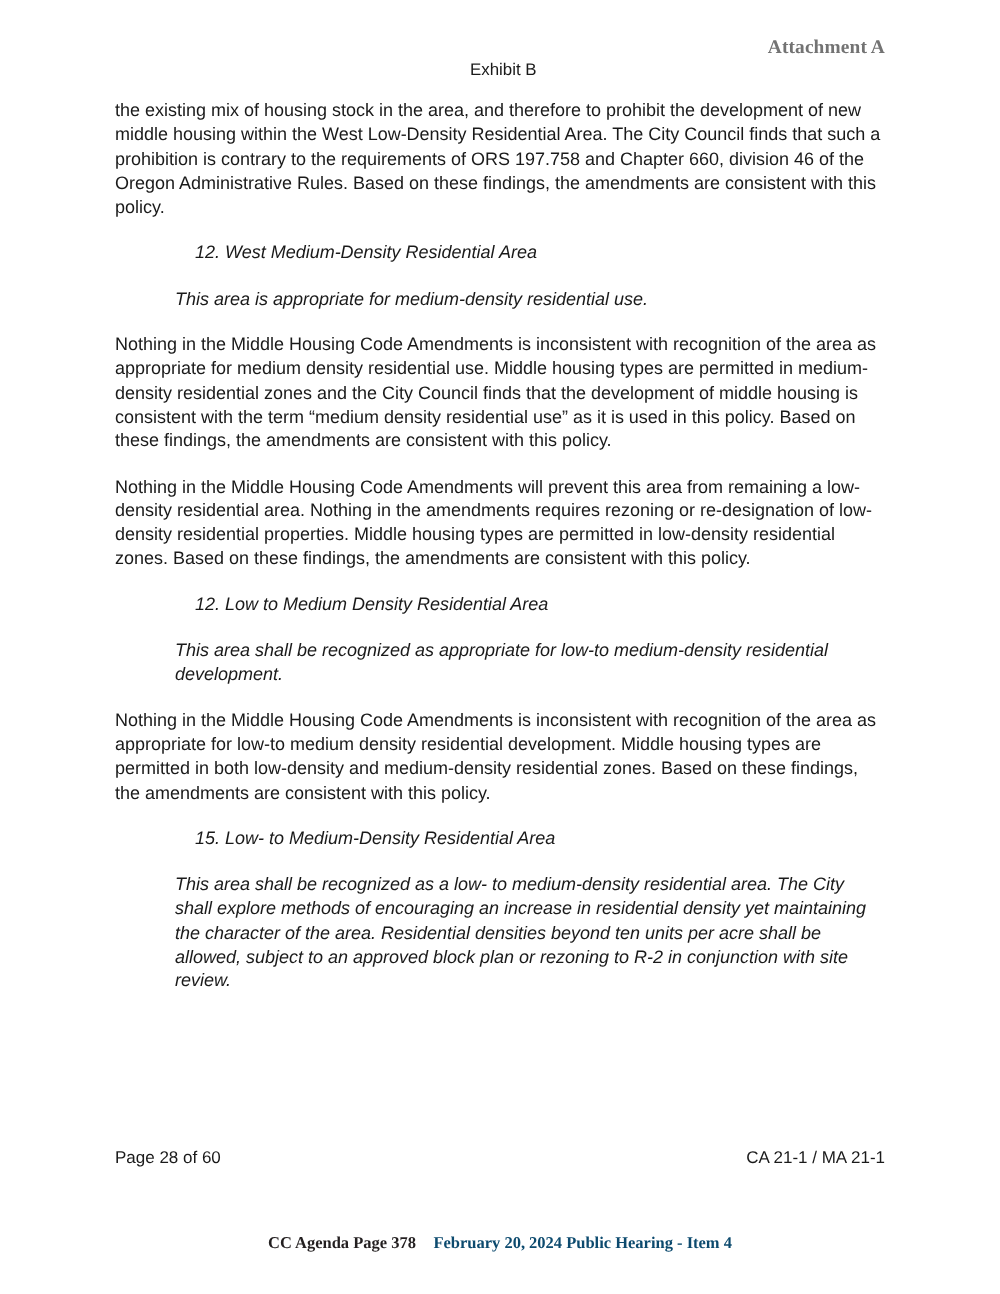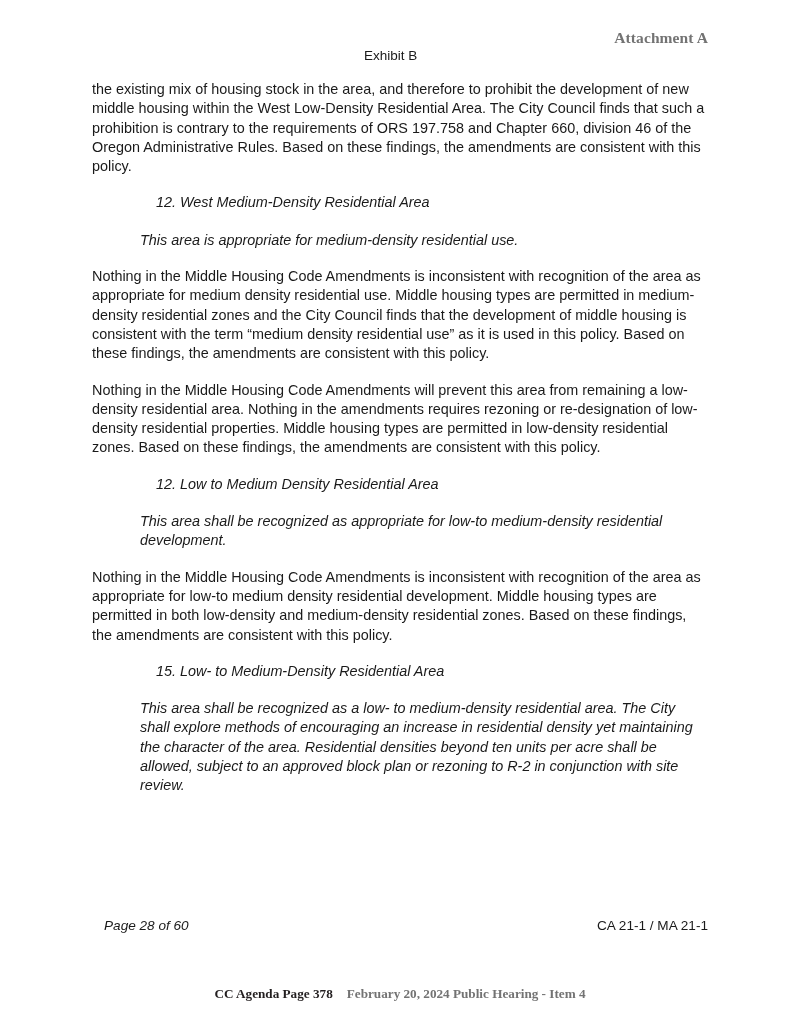--- a/index.html
+++ b/index.html
@@ -27,21 +27,21 @@
     right: 92px;
     font-family: "Liberation Serif", serif;
     font-weight: bold;
     font-size: 15.5px;
     color: #737373;
     letter-spacing: 0.1px;
   }
   .exhibit-label {
     position: absolute;
     top: 48px;
-    left: 364px;
+    left: 376px;
     font-family: "Liberation Sans", sans-serif;
     font-size: 13.5px;
     color: #1a1a1a;
   }
   .body-area {
     position: absolute;
     top: 80px;
     left: 92px;
     width: 616px;
   }
@@ -68,42 +68,41 @@
   .footer {
     position: absolute;
     left: 92px;
     right: 92px;
     top: 918px;
     font-size: 13.6px;
     color: #1a1a1a;
   }
   .footer-left {
     position: absolute;
-    left: 12px;
+    left: 0;
     top: 0;
-    font-style: italic;
   }
   .footer-right {
     position: absolute;
     right: 0;
     top: 0;
   }
   .agenda-line {
     position: absolute;
     top: 986px;
     left: 0;
     width: 800px;
     text-align: center;
     font-family: "Liberation Serif", serif;
     font-size: 13.2px;
     font-weight: bold;
     color: #231f20;
   }
   .agenda-red {
-    color: #737373;
+    color: #0c4a6e;
     margin-left: 14px;
   }
 </style>
 </head>
 <body>
 
 <div class="page">
 
   <div class="attachment-label">Attachment A</div>
 

